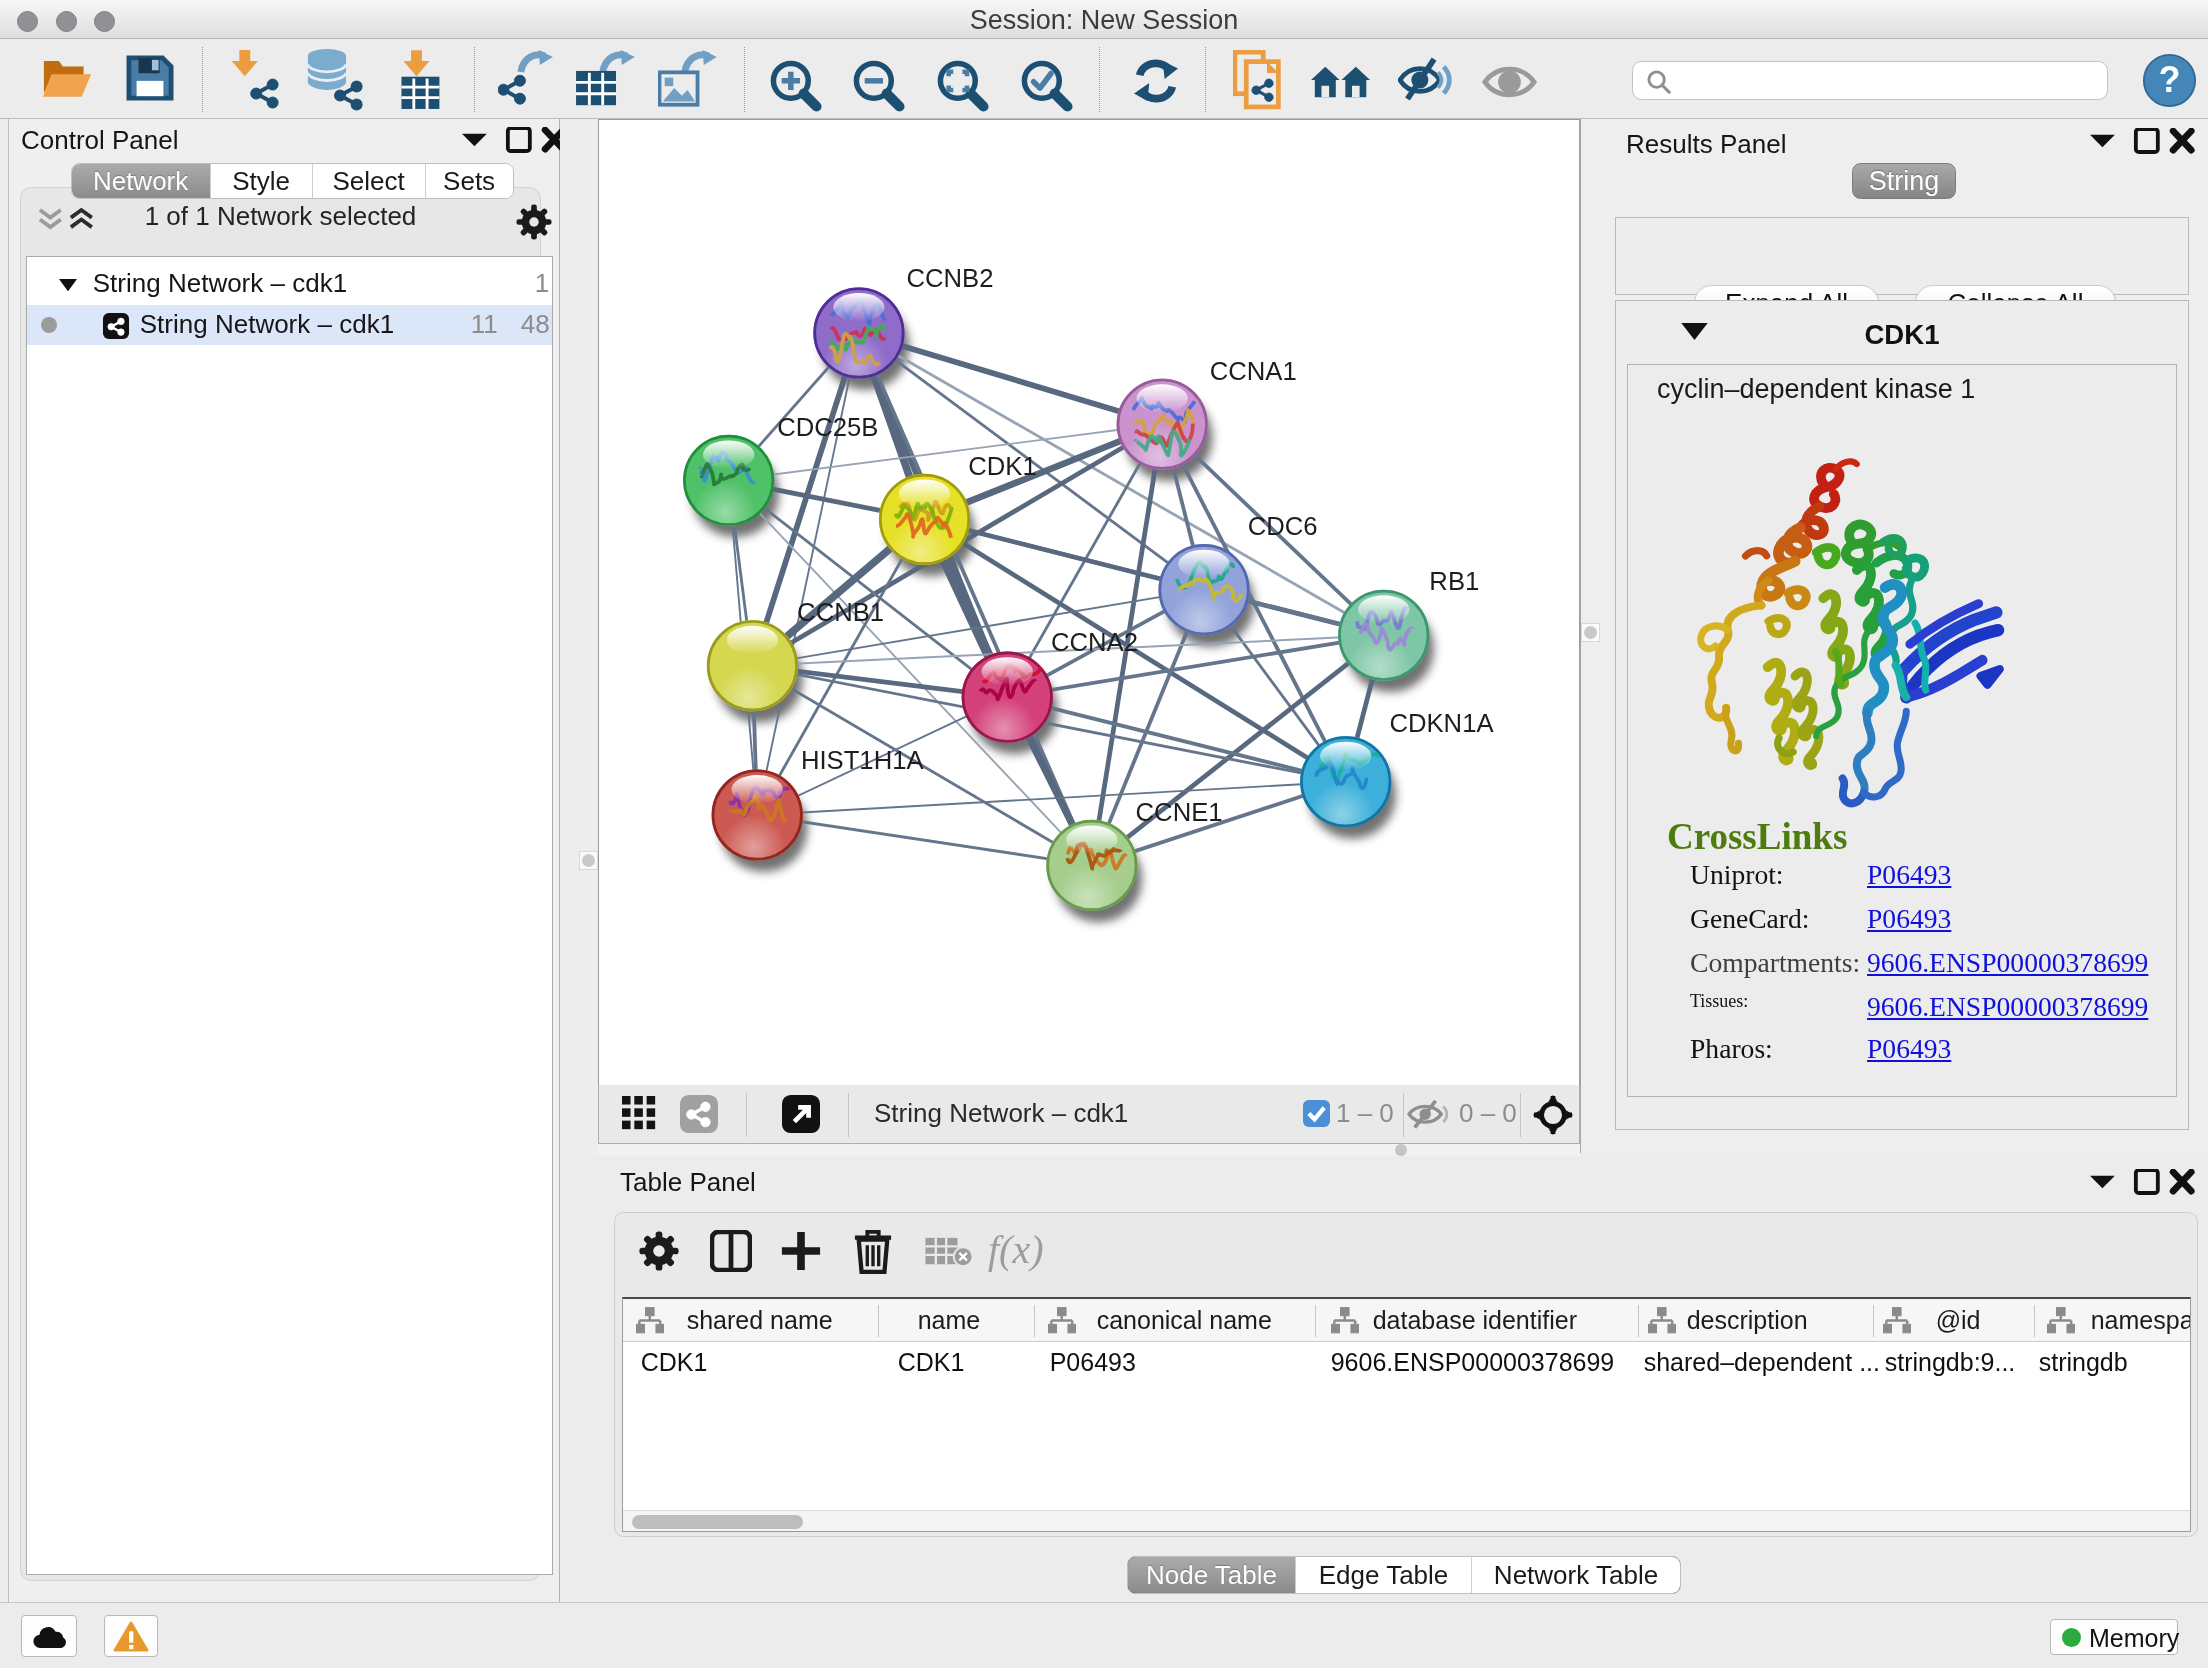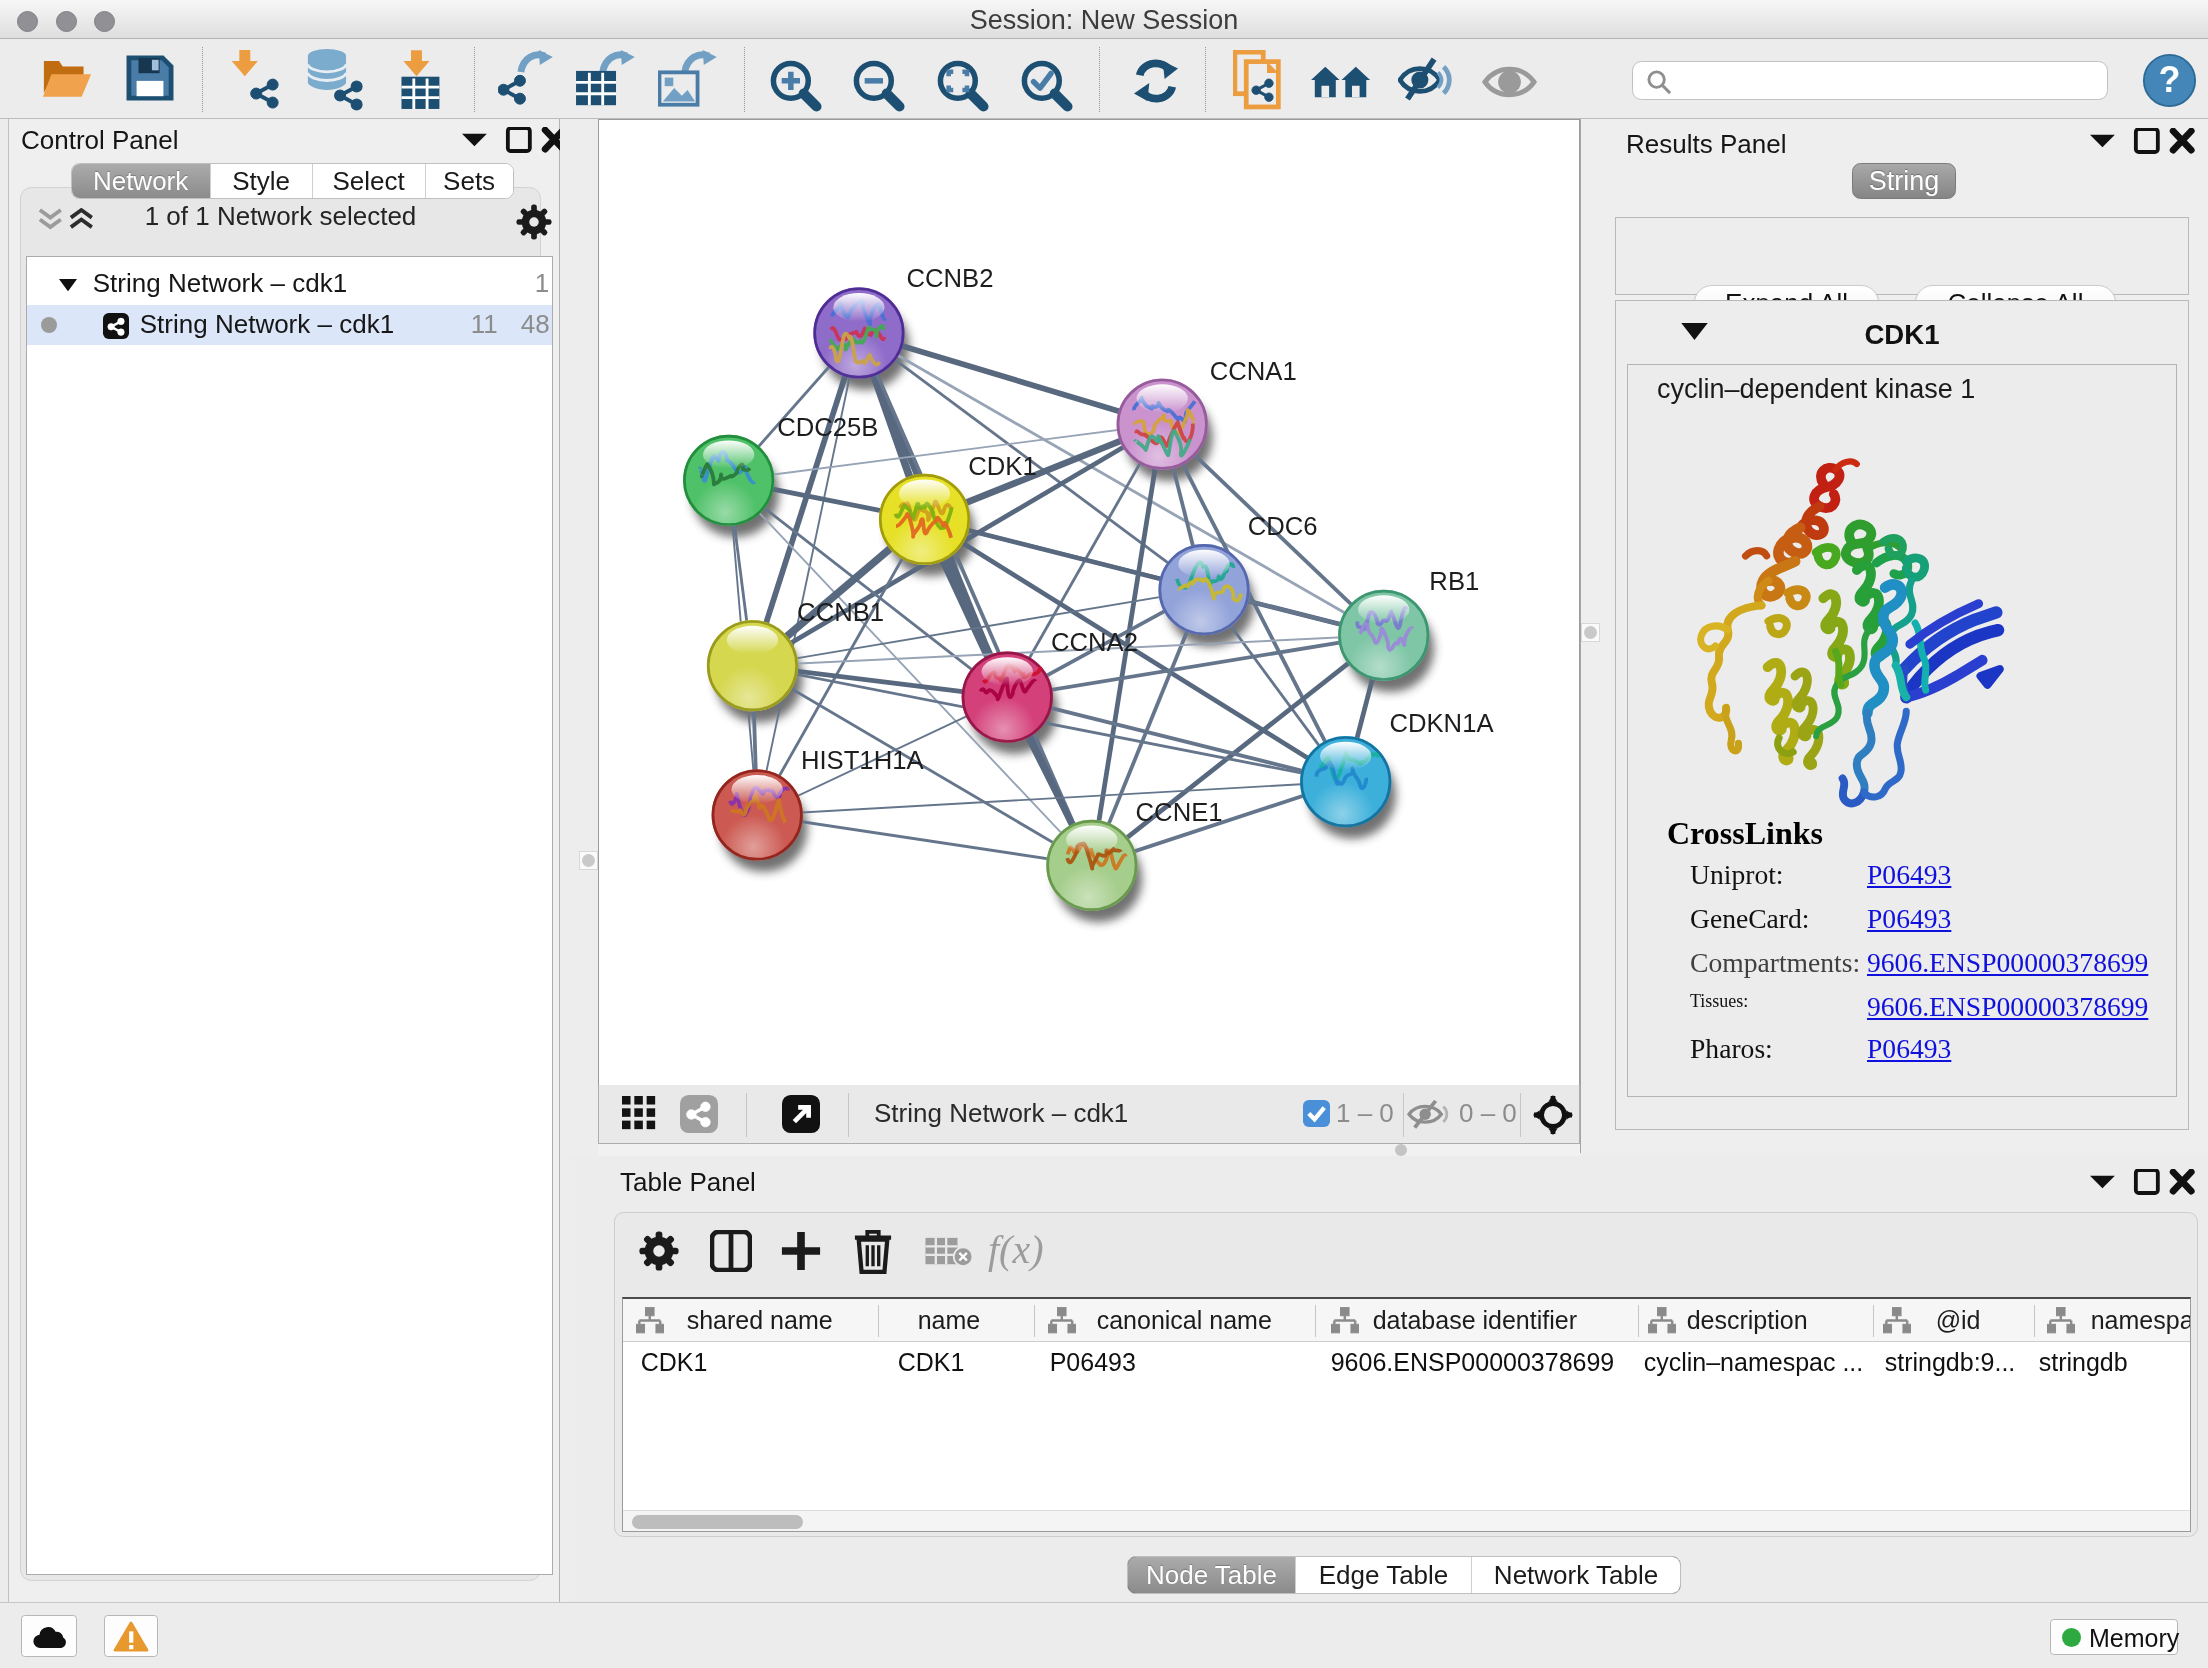--- a/index.html
+++ b/index.html
@@ -601,21 +601,21 @@
         <path d="M240 236 C248 248 244 262 252 272" stroke="#18b2a8" stroke-width="9"></path>
         <path d="M262 188 C270 200 266 216 272 228 C278 240 270 252 274 264" stroke="#14b0b0" stroke-width="8"></path>
         <path d="M150 108 C162 98 176 102 172 114 C168 126 154 124 152 112" stroke="#48a81e" stroke-width="10"></path>
         <path d="M226 96 C238 88 250 92 248 104 C246 114 234 114 232 104" stroke="#1fa05c" stroke-width="9"></path>
         <path d="M256 212 C278 194 306 178 334 166" stroke="#2a3fd0" stroke-width="10"></path>
         <path d="M118 154 C130 146 142 152 138 162 C134 172 122 170 120 160" stroke="#c98a15" stroke-width="10"></path>
         <path d="M172 220 C180 234 172 246 178 258" stroke="#58a81c" stroke-width="8"></path>
         <path d="M96 186 C108 178 120 184 116 194 C112 204 100 202 98 192" stroke="#bca816" stroke-width="9"></path>
       </g>
     </svg>
-<div class="abs serif" style="left:86px;top:696px;font-size:32px;font-weight:bold;color:#000000">CrossLinks</div>
+<div class="abs serif" style="left:86px;top:696px;font-size:37px;font-weight:bold;color:#4d7c0f">CrossLinks</div>
 <div class="abs serif" style="left:109px;top:740px;font-size:27.6px;color:#111">Uniprot:</div>
 <div class="abs serif link" style="left:286px;top:740px;font-size:27.6px">P06493</div>
 <div class="abs serif" style="left:109px;top:784px;font-size:27.6px;color:#111">GeneCard:</div>
 <div class="abs serif link" style="left:286px;top:784px;font-size:27.6px">P06493</div>
 <div class="abs serif" style="left:109px;top:828px;font-size:27.6px;color:#404040">Compartments:</div>
 <div class="abs serif link" style="left:286px;top:828px;font-size:27.6px">9606.ENSP00000378699</div>
 <div class="abs serif" style="left:109px;top:872px;font-size:18px;color:#111">Tissues:</div>
 <div class="abs serif link" style="left:286px;top:872px;font-size:27.6px">9606.ENSP00000378699</div>
 <div class="abs serif" style="left:109px;top:914px;font-size:27.6px;color:#111">Pharos:</div>
 <div class="abs serif link" style="left:286px;top:914px;font-size:27.6px">P06493</div>
@@ -726,21 +726,21 @@
             <rect x="10" y="0" width="9" height="9"></rect>
             <path d="M14.5 9 V14 M3.5 14 H25.5 M3.5 14 V18 M25.5 14 V18" fill="none" stroke-width="2.5"></path>
             <rect x="0" y="18" width="9" height="9"></rect>
             <rect x="21" y="18" width="9" height="9"></rect>
           </g>
         </svg>
 <div class="abs" style="left:18px;top:49px;font-size:25px;color:#111;white-space:nowrap">CDK1</div>
 <div class="abs" style="left:275px;top:49px;font-size:25px;color:#111;white-space:nowrap">CDK1</div>
 <div class="abs" style="left:427px;top:49px;font-size:25px;color:#111;white-space:nowrap">P06493</div>
 <div class="abs" style="left:708px;top:49px;font-size:25px;color:#111;white-space:nowrap">9606.ENSP00000378699</div>
-<div class="abs" style="left:1021px;top:49px;font-size:25px;color:#111;white-space:nowrap">cyclin–namespac ...</div>
+<div class="abs" style="left:1021px;top:49px;font-size:25px;color:#111;white-space:nowrap">shared–dependent ...</div>
 <div class="abs" style="left:1262px;top:49px;font-size:25px;color:#111;white-space:nowrap">stringdb:9...</div>
 <div class="abs" style="left:1416px;top:49px;font-size:25px;color:#111;white-space:nowrap">stringdb</div>
 <div class="abs" style="left:0;top:211px;width:1569px;height:24px;background:#f4f4f4;border-top:1px solid #dcdcdc"></div>
 <div class="abs" style="left:9.5px;top:216px;width:171px;height:14.3px;border-radius:7.6px;background:#bdbdbd"></div>
 </div>
 </div>
 <div class="abs" style="left:558px;top:399px;height:38px;display:flex;border-radius:8.6px;overflow:hidden;border:1px solid #bfbfbf;background:#404040">
       <div class="tab tabsel" style="width:168px;font-size:26px">Node Table</div>
       <div class="tab" style="width:176px;font-size:26px">Edge Table</div>
       <div class="tab" style="width:208px;font-size:26px">Network Table</div>

